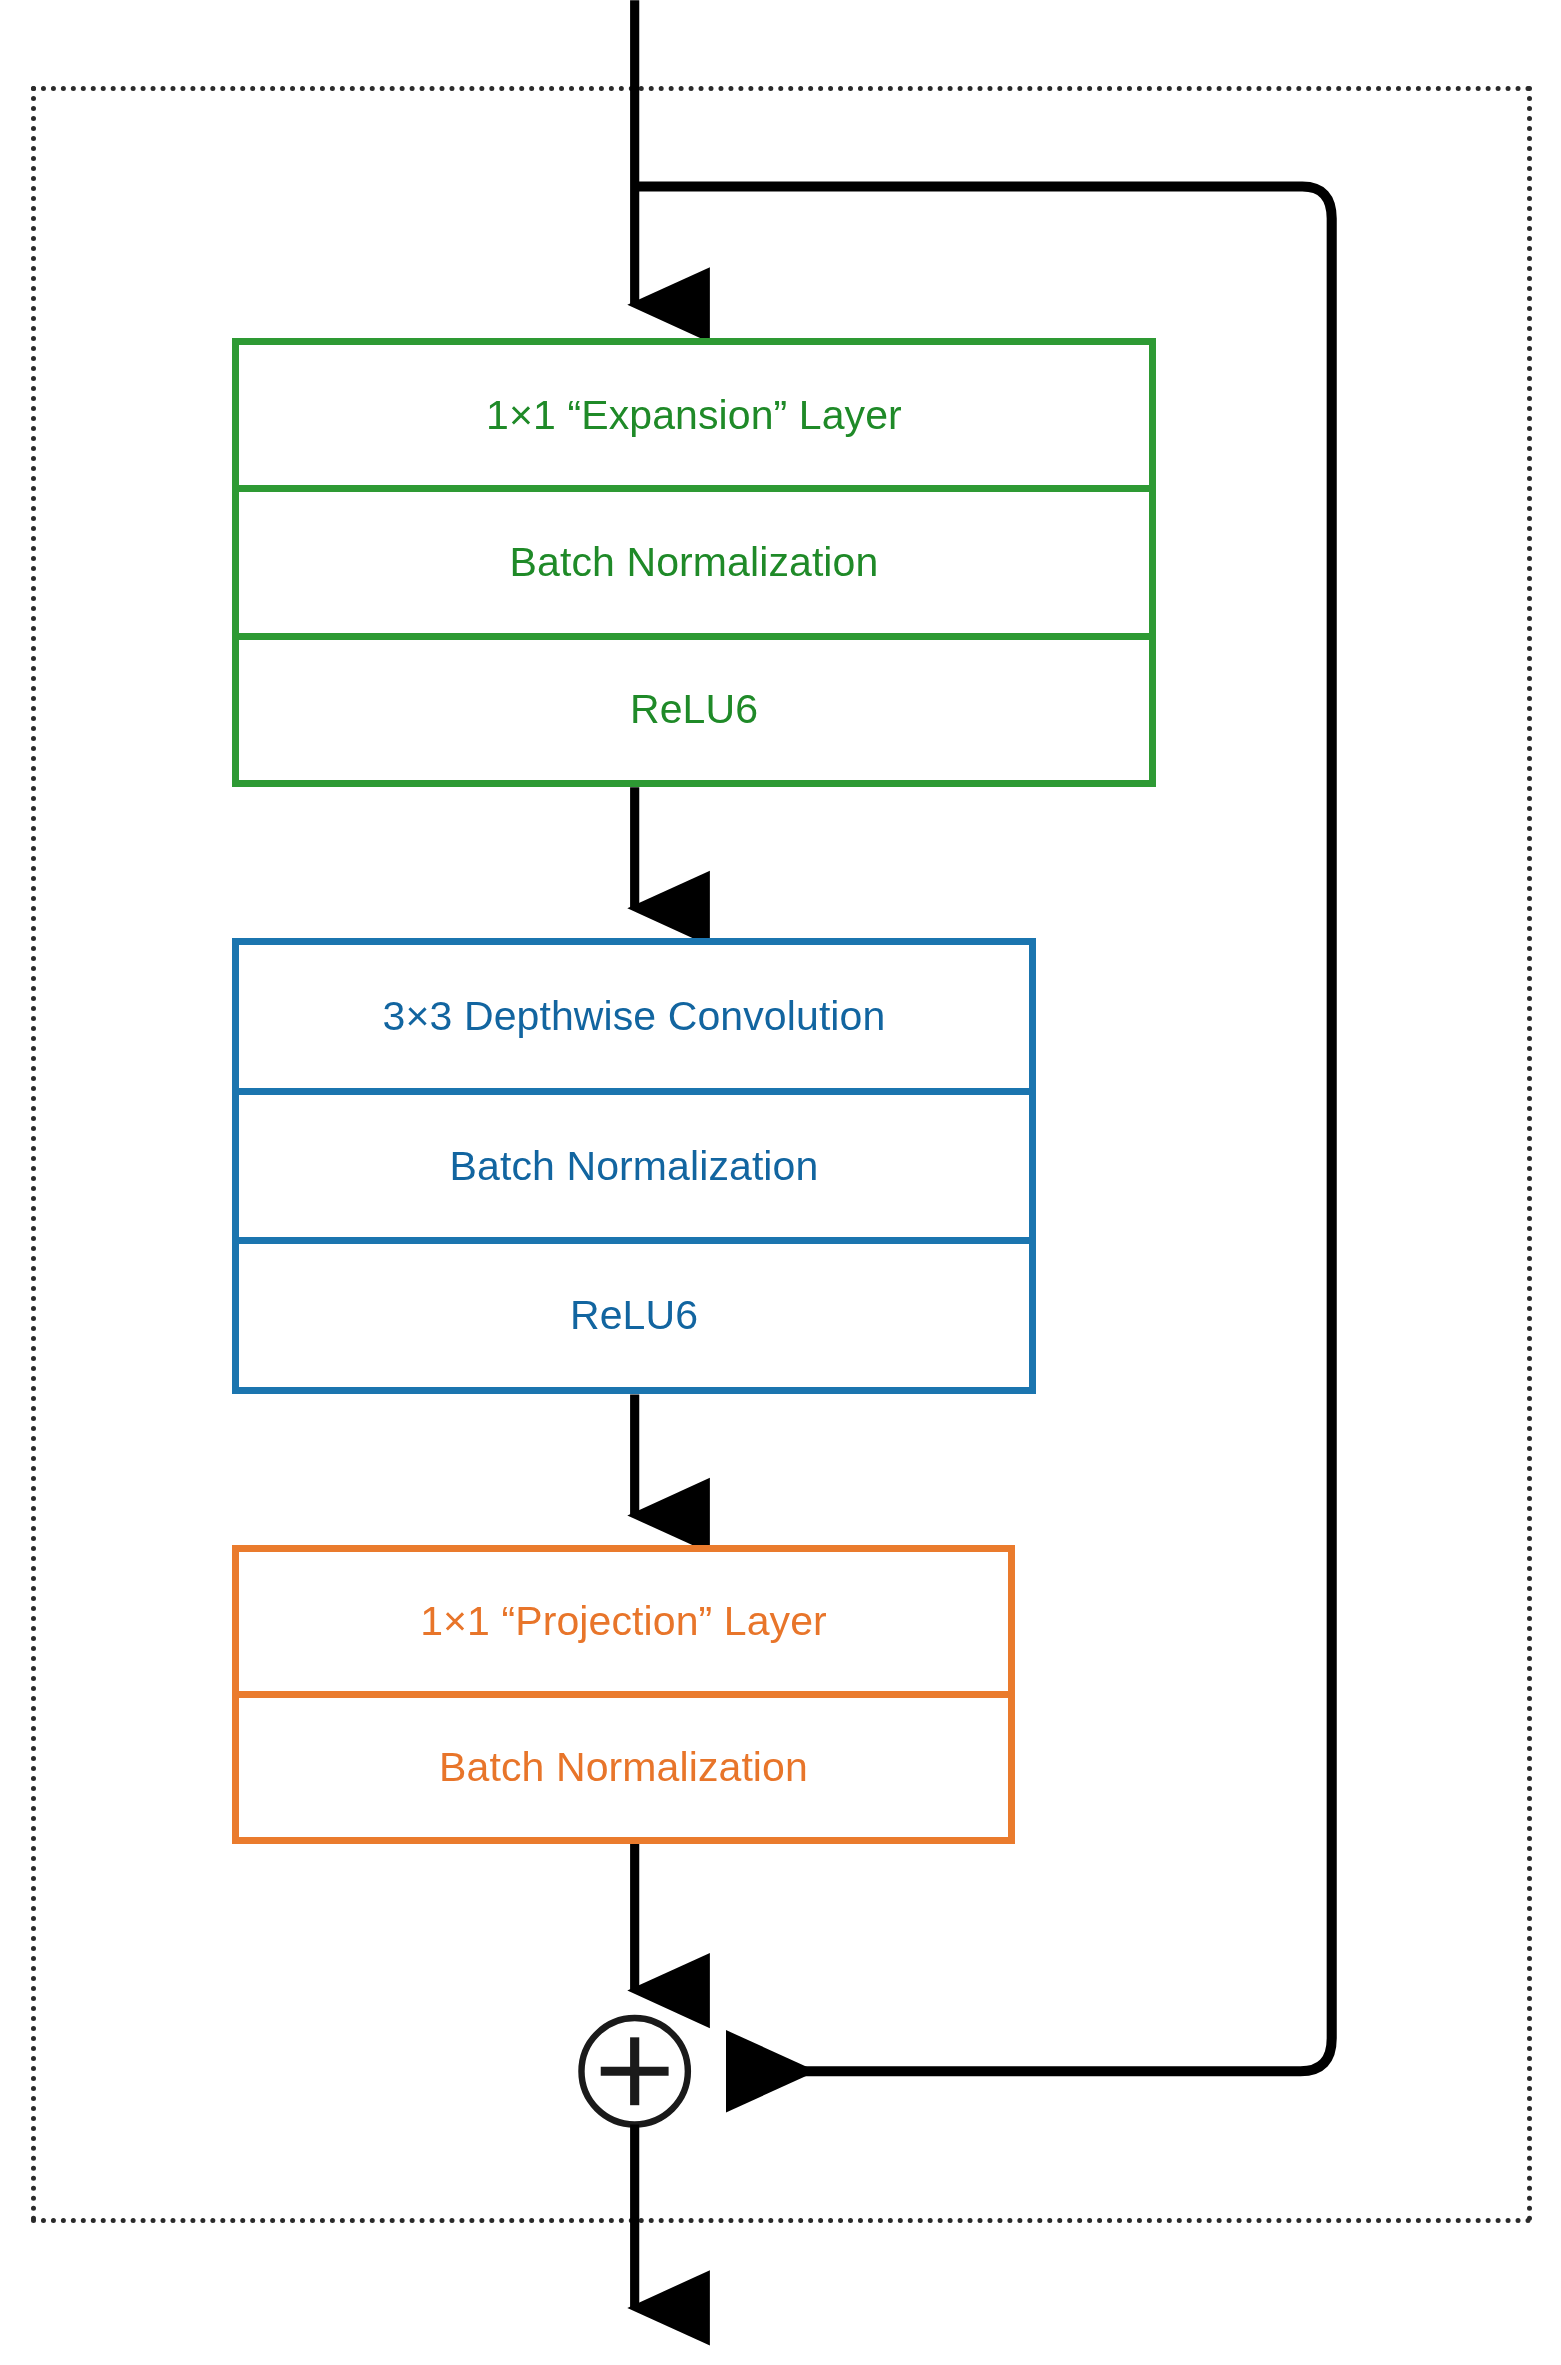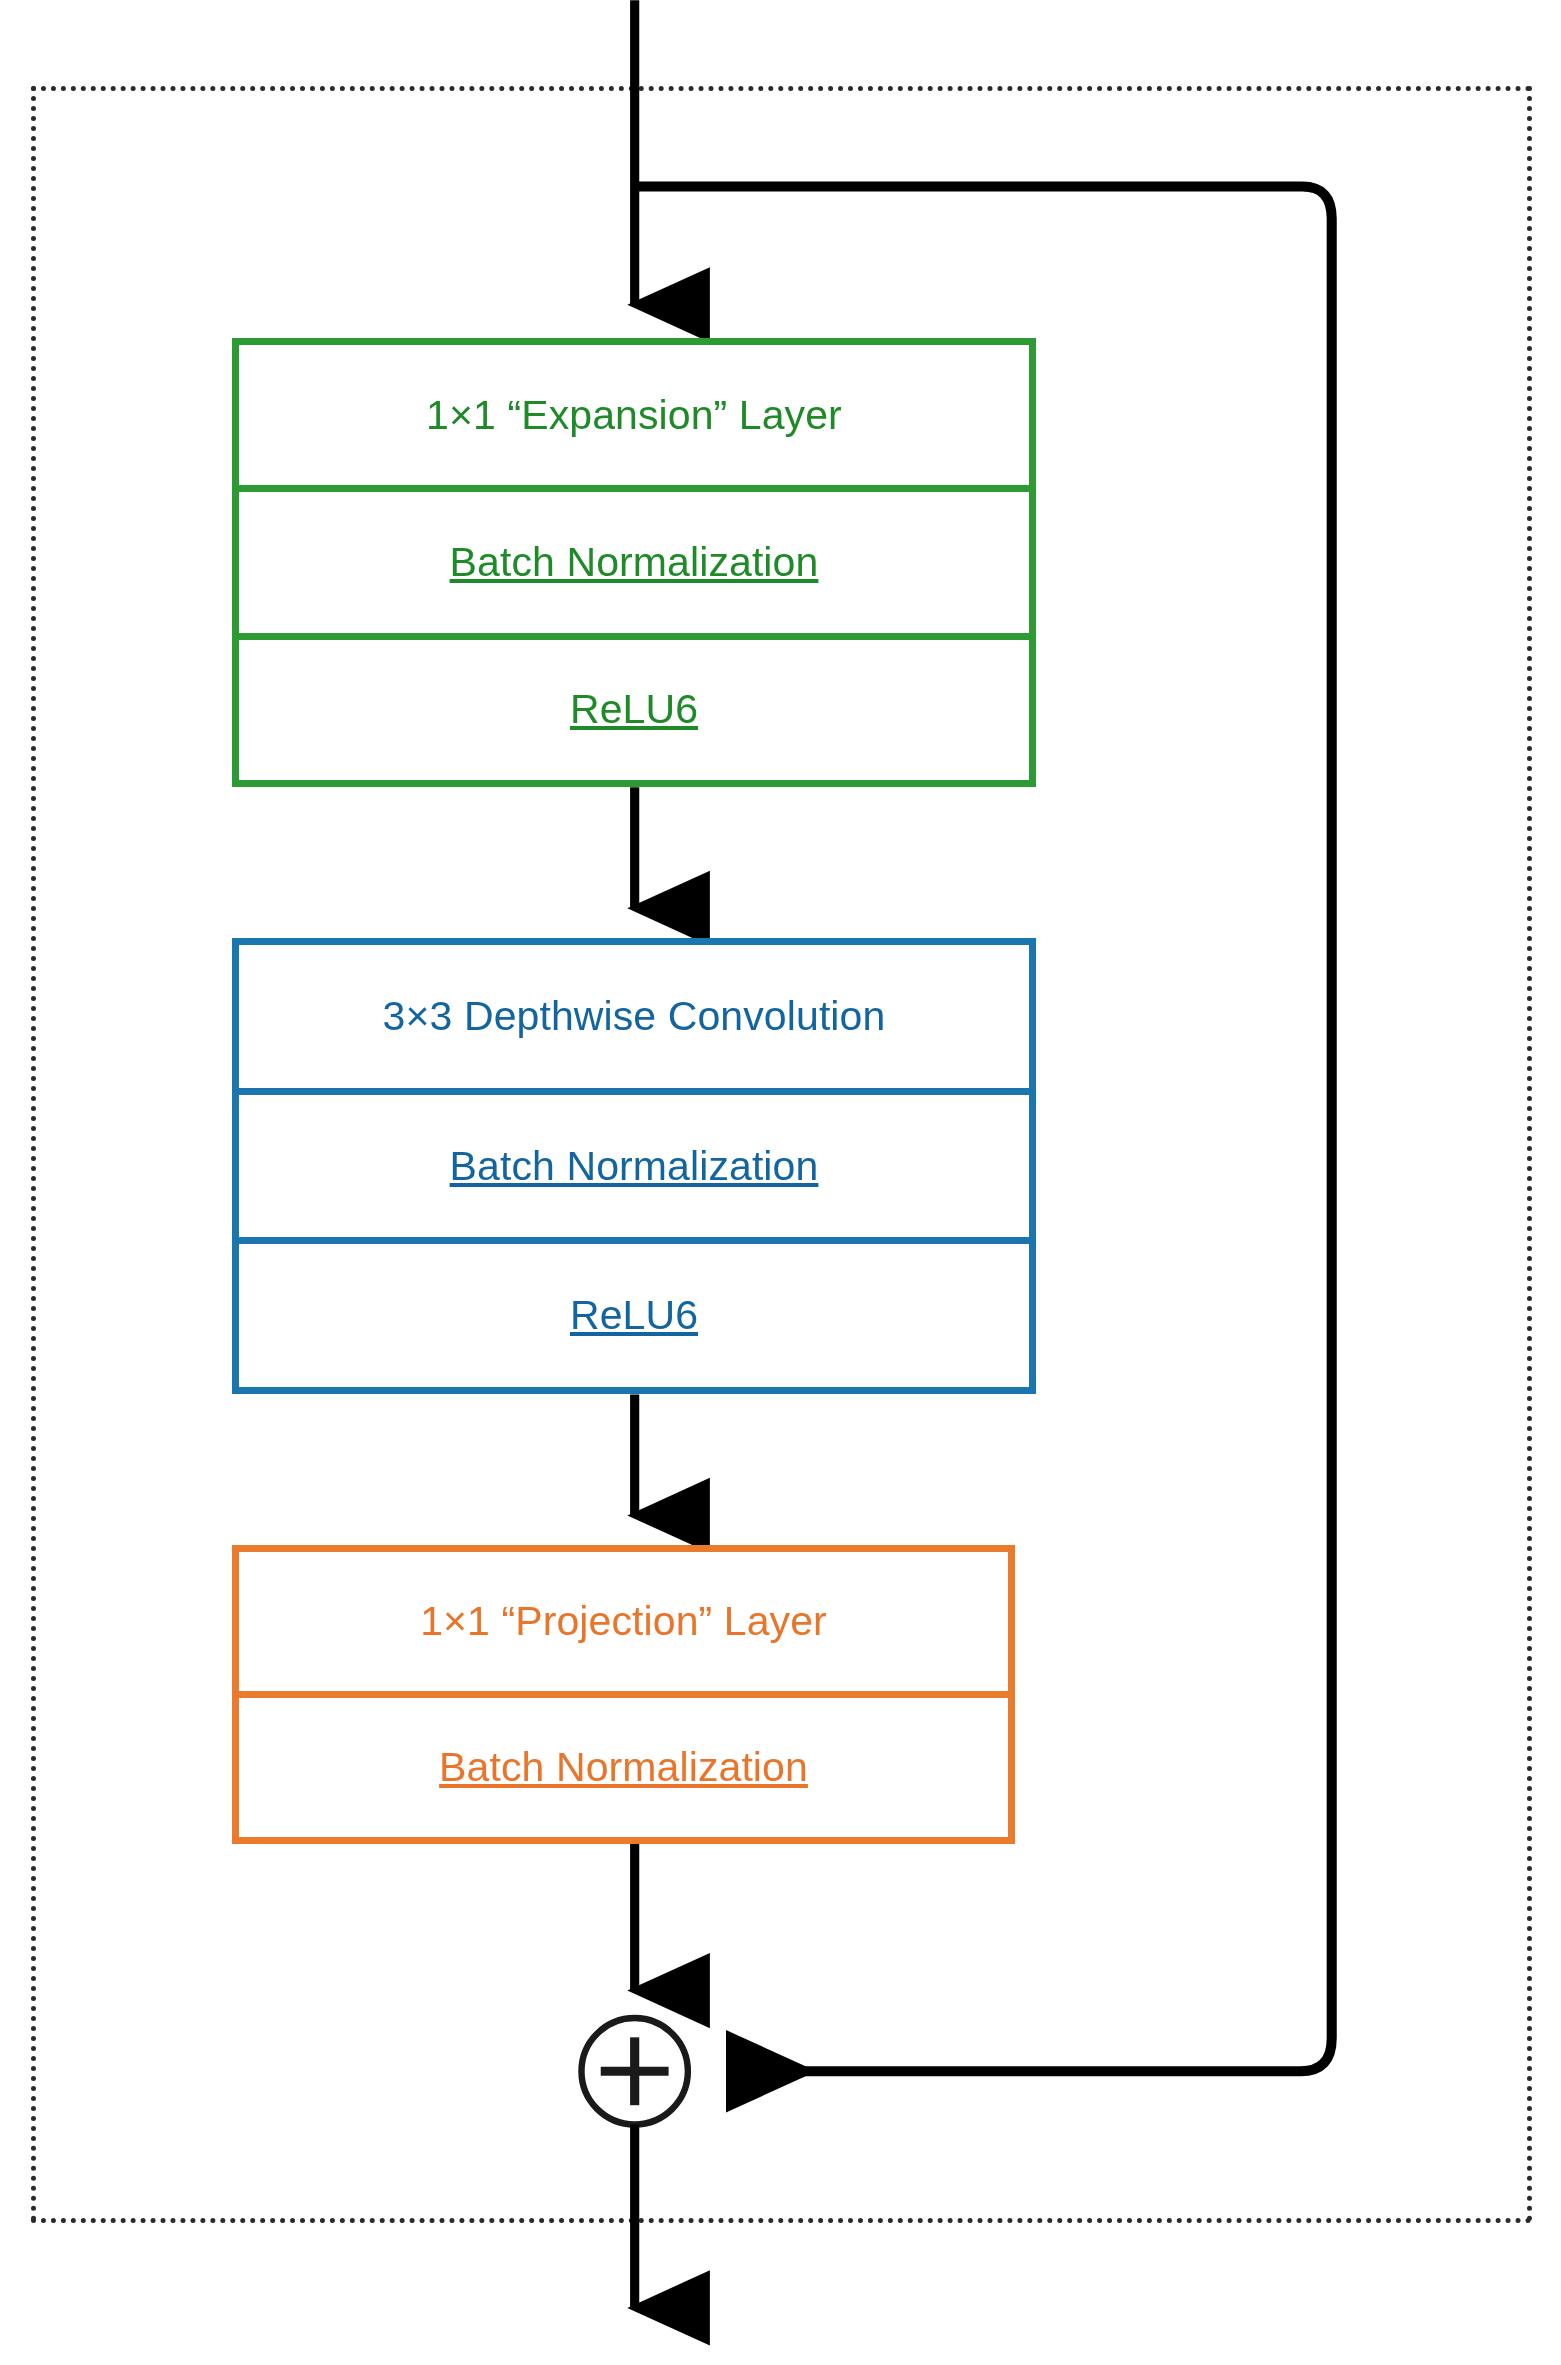--- a/index.html
+++ b/index.html
@@ -39,28 +39,27 @@
     display: flex;
     align-items: center;
     justify-content: center;
     box-sizing: border-box;
     text-align: center;
     white-space: nowrap;
     letter-spacing: 0.1px;
   }
   .block .row + .row {
     border-top-style: solid;
-    text-decoration: underline;
   }
 
   
   #block-expansion {
     left: 232px;
     top: 338px;
-    width: 804px;
+    width: 924px;
     height: 449px;
     border: 7.3px solid #2E9A34;
   }
   #block-expansion .row {
     color: #1F8A28;
     font-size: 41px;
   }
   #block-expansion .row + .row { border-top: 7.3px solid #2E9A34; }
 
   

